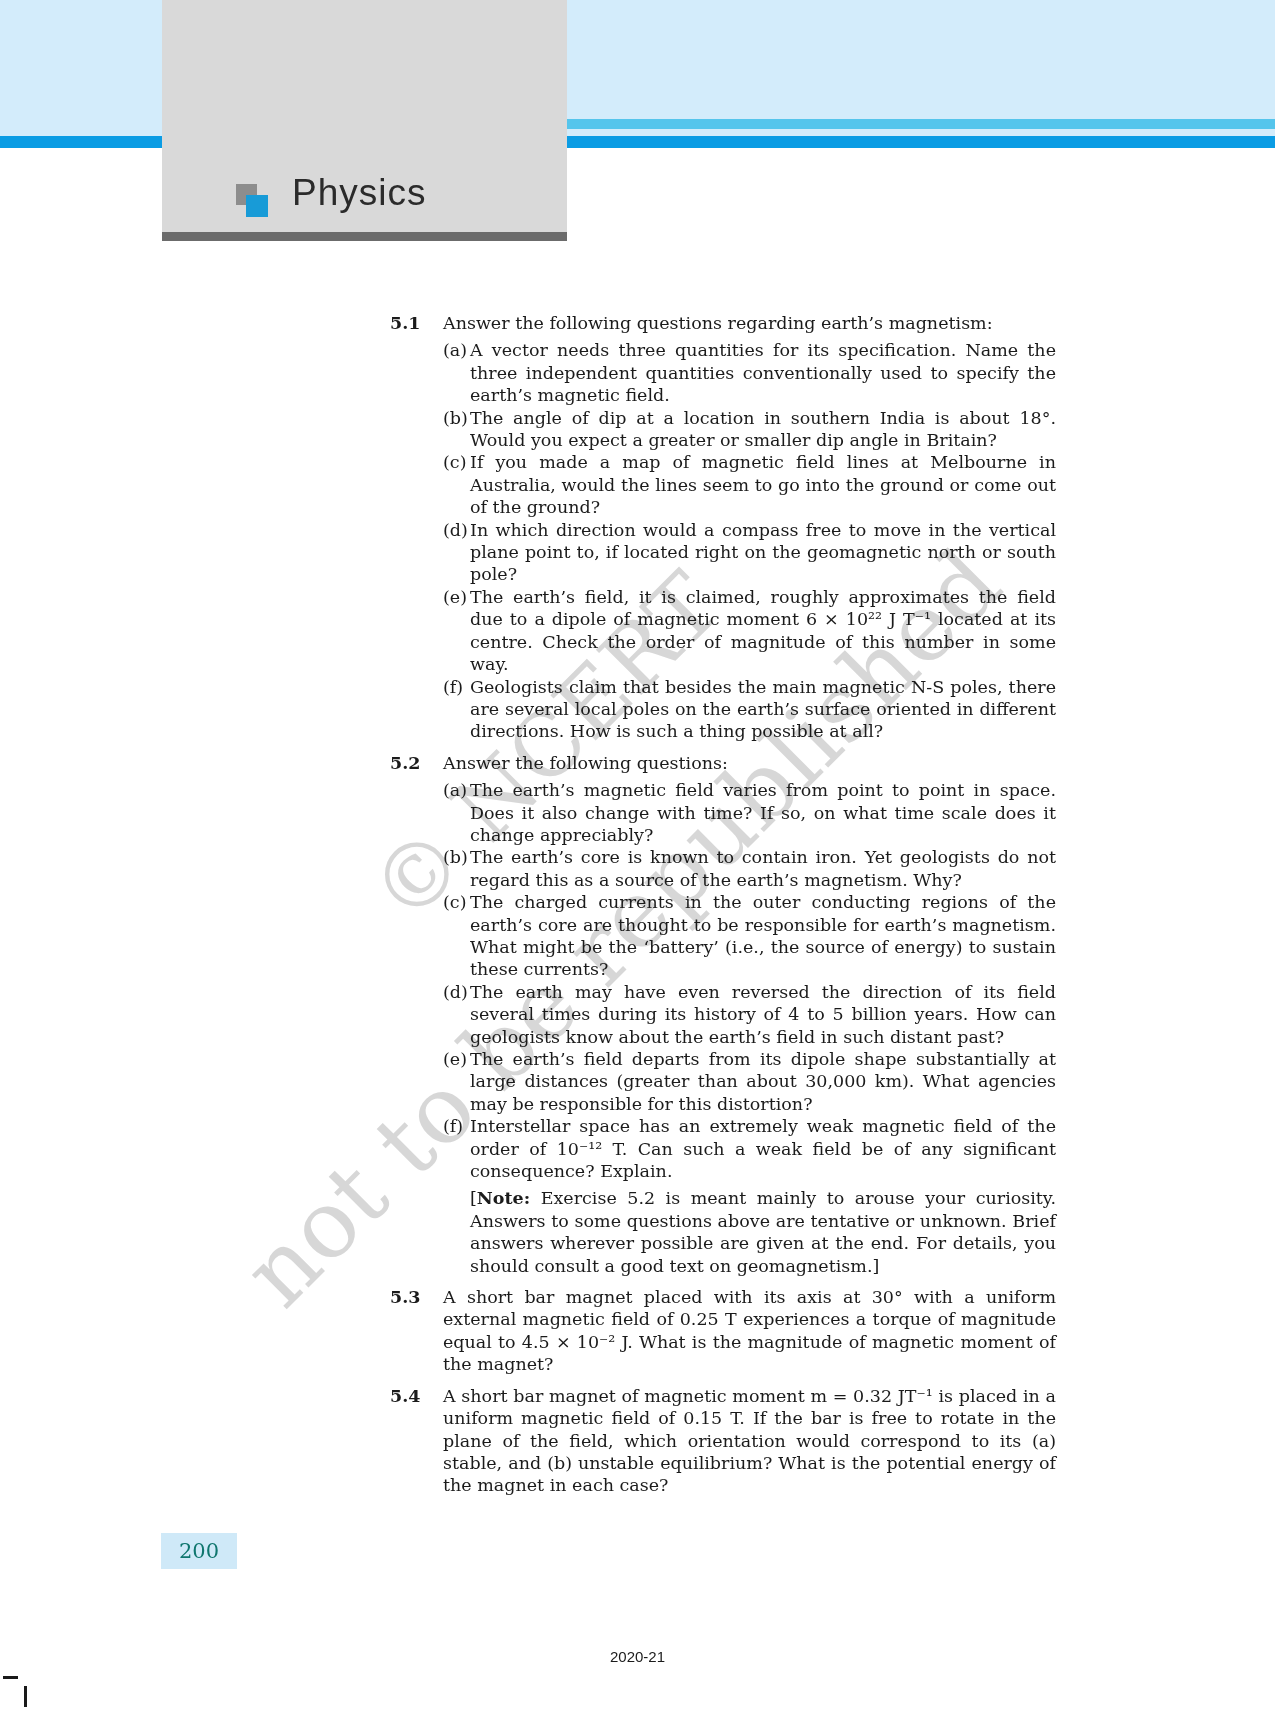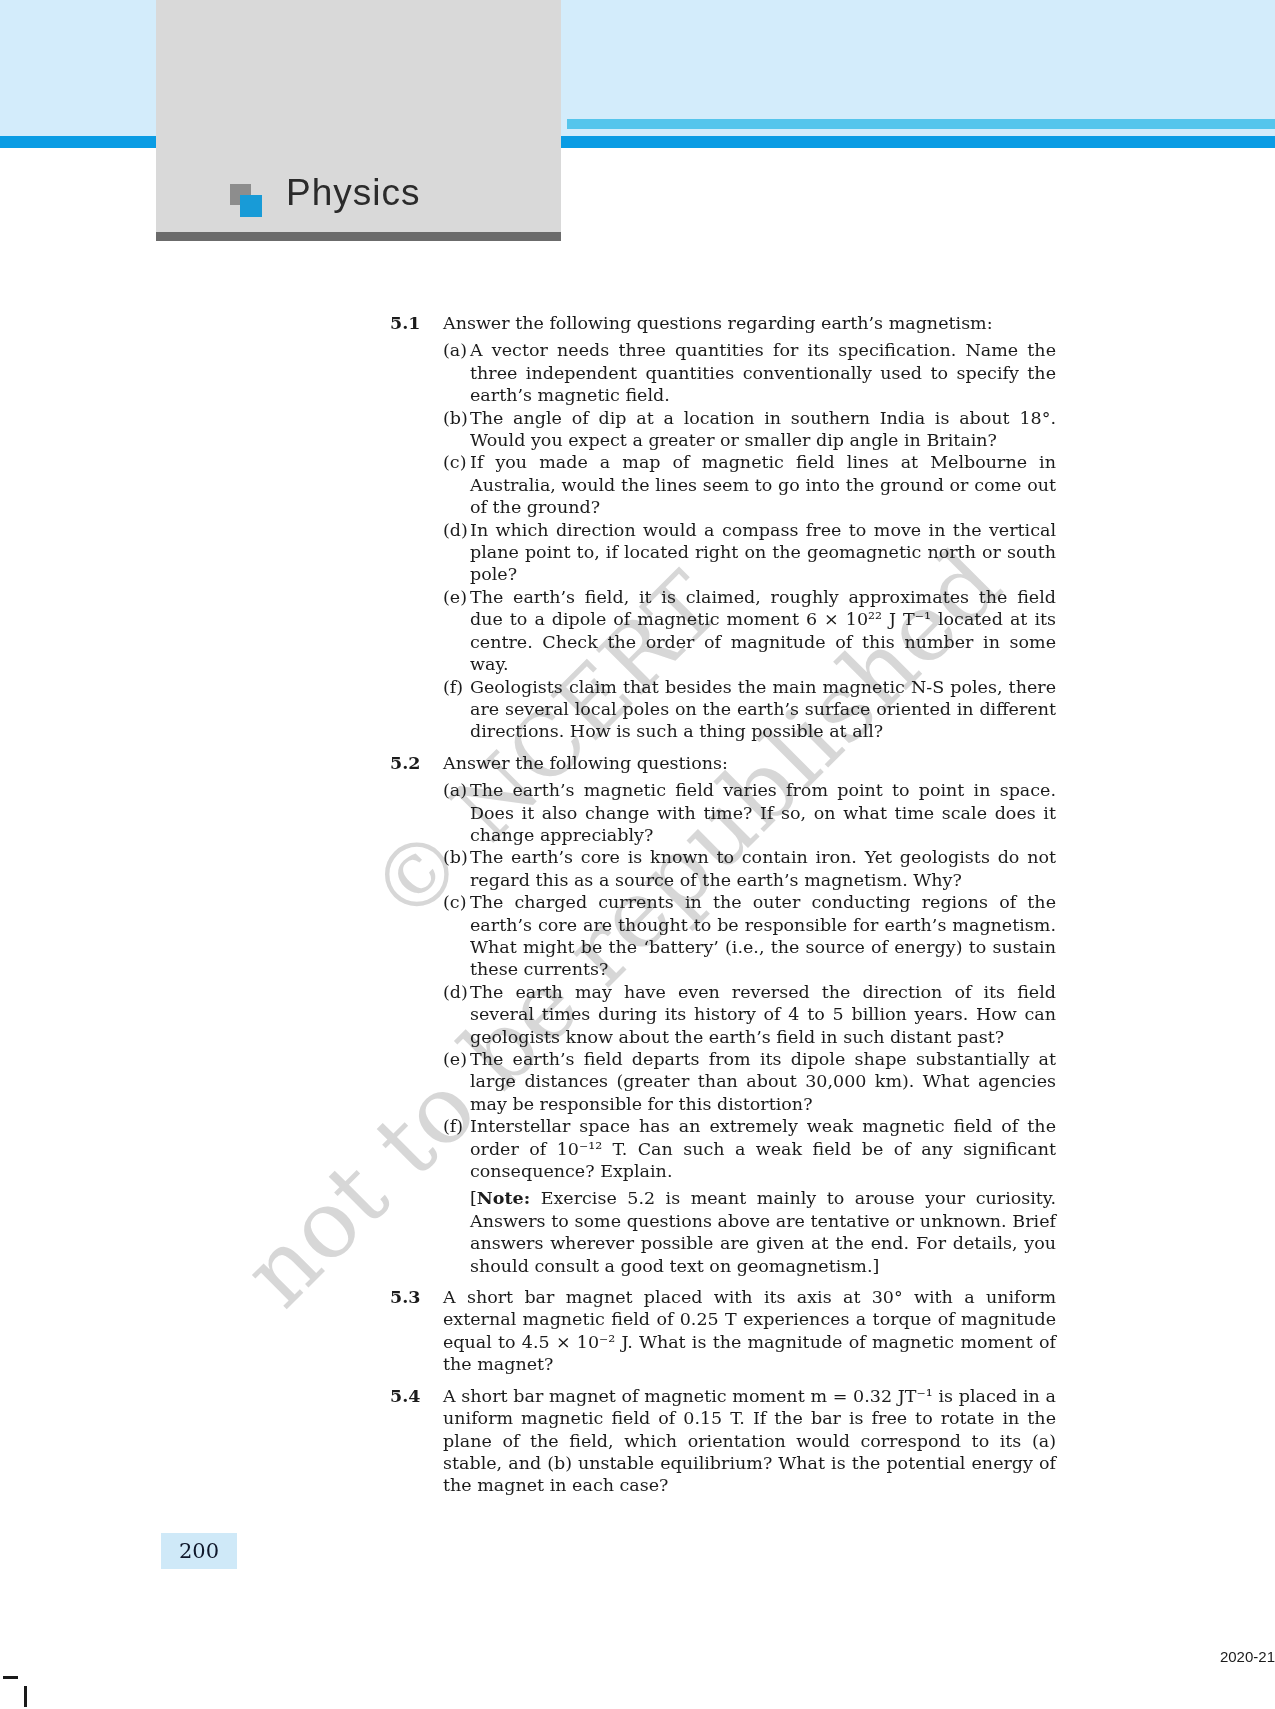--- a/index.html
+++ b/index.html
@@ -11,21 +11,21 @@
   .cm.tlv{left:19px;top:3px;width:3px;height:15px;}
   .cm.tlh{left:3px;top:29px;width:14px;height:3px;}
   .cm.blh{left:3px;top:1676px;width:15px;height:3px;}
   .cm.blv{left:24px;top:1686px;width:3px;height:21px;}
 
   
   .band{position:absolute;top:0;left:0;width:100%;height:148px;background:#d3ecfb;}
   .stripe-cyan{position:absolute;top:119px;left:567px;right:0;height:10px;background:#55c5ec;}
   .stripe-dark{position:absolute;top:136px;left:0;right:0;height:12px;background:#0a9ce4;}
 
-  .graybox{position:absolute;top:0;left:156px;width:405px;height:232px;background:#d9d9d9;
+  .graybox{position:absolute;top:0;left:162px;width:405px;height:232px;background:#d9d9d9;
            border-bottom:9px solid #6b6b6b;}
   .logo{position:absolute;left:74px;top:184px;width:36px;height:36px;}
   .sq-gray{position:absolute;left:0;top:0;width:21px;height:21px;background:#8d8d8d;}
   .sq-blue{position:absolute;left:10px;top:11px;width:22px;height:22px;background:#189bd7;}
   .subject{position:absolute;left:130px;top:172px;font-family:"Liberation Sans",sans-serif;
            font-size:37px;color:#2b2b2b;letter-spacing:1px;}
 
   .title{position:absolute;top:264px;left:390px;width:666px;margin:0;text-align:center;
          font-size:24px;font-weight:bold;color:#0b9ce3;letter-spacing:1px;}
 
@@ -44,22 +44,22 @@
 
   
   .watermark{position:absolute;white-space:nowrap;color:rgba(150,150,150,0.38);
              font-family:"DejaVu Serif",serif;transform:translate(-50%,-50%) rotate(-45deg);
              pointer-events:none;}
   .wm1{left:545px;top:748px;font-size:88px;}
   .wm2{left:622px;top:928px;font-size:94px;}
 
   
   .pagenum{position:absolute;left:161px;top:1533px;width:76px;height:36px;background:#cfe9f8;
-           display:flex;align-items:center;justify-content:center;font-size:21px;color:#0f172a;}
-  .footer{position:absolute;top:1648px;left:0;width:100%;text-align:right;
+           display:flex;align-items:center;justify-content:center;font-size:21px;color:#0f766e;}
+  .footer{position:absolute;top:1648px;left:0;width:100%;text-align:center;
           font-family:"Liberation Sans",sans-serif;font-size:15px;color:#1b1b1b;}
 </style>
 </head>
 <body>
 
 <div class="page">
 
   <div class="cm tlv"></div>
   <div class="cm tlh"></div>
   <div class="cm blh"></div>

